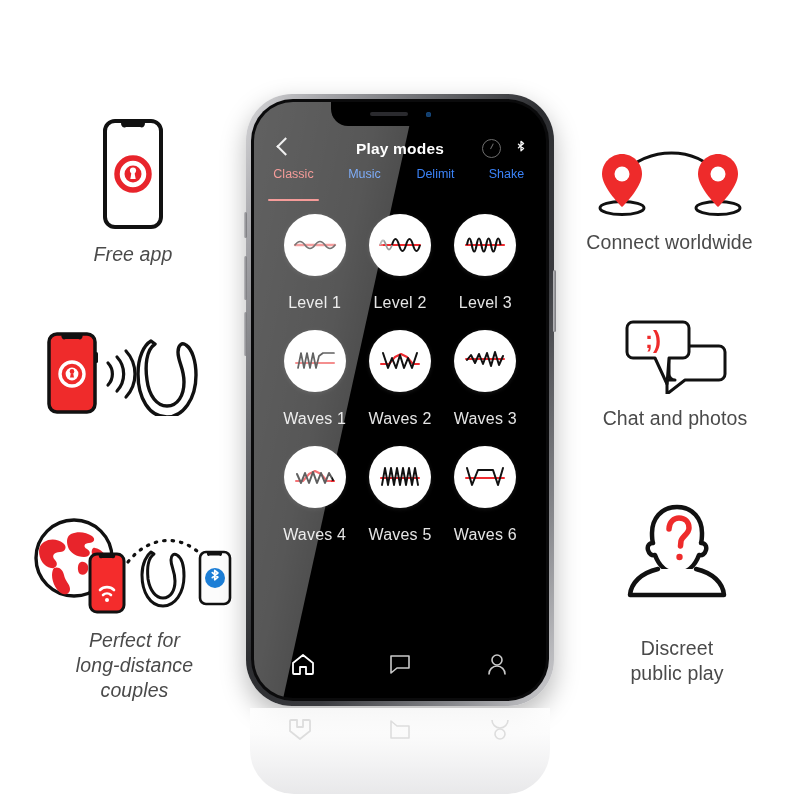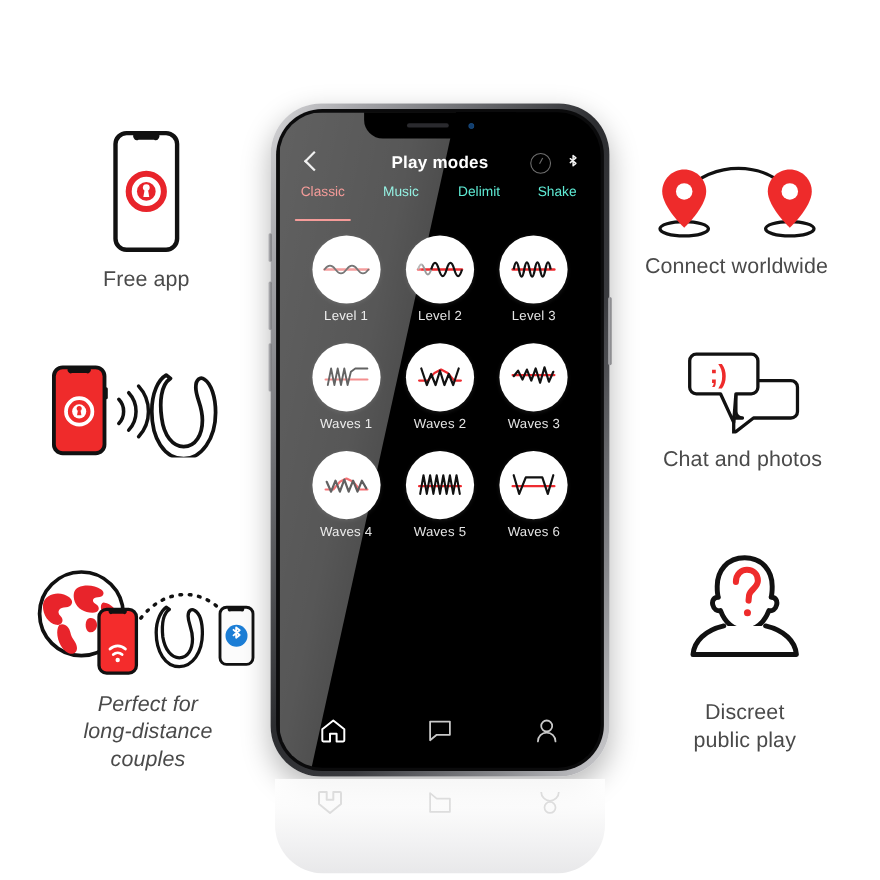--- a/index.html
+++ b/index.html
@@ -22,21 +22,21 @@
     font-size:19.5px;
     line-height:25px;
     color:#4a4a4a;
     text-align:center;
     letter-spacing:.1px;
     white-space:pre-line;
     font-weight:400;
   }
 
   
-  #f-freeapp{left:38px;top:118px;width:190px;}
+  #f-freeapp{left:38px;top:118px;width:190px;font-style:italic;}
   #f-control{left:8px;top:330px;width:250px;}
   #f-distance{left:12px;top:512px;width:245px;font-style:italic;}
   
   #f-worldwide{left:562px;top:148px;width:215px;}
   #f-chat{left:590px;top:318px;width:170px;}
   #f-discreet{left:592px;top:503px;width:170px;gap:25px;}
 
   
   #phone-mockup{position:absolute;left:246px;top:94px;width:308px;height:612px;}
   .phone-frame{
@@ -97,37 +97,37 @@
     position:absolute;left:0;right:0;bottom:6px;text-align:center;
     font-size:15.5px;font-weight:700;color:#fff;letter-spacing:.2px;
     pointer-events:none;
   }
   .hdr-icons{margin-left:auto;display:flex;align-items:center;gap:13px;}
   .ico-battery{width:17px;height:17px;border:1.3px solid #6e6e6e;border-radius:50%;position:relative;}
   .ico-battery:after{content:"";position:absolute;left:7px;top:3px;width:1.4px;height:6px;background:#6e6e6e;transform-origin:bottom center;transform:rotate(28deg);}
   .ico-bt{width:14px;height:17px;}
 
   .tabs{display:flex;height:32px;padding:0 4px;box-sizing:border-box;}
-  .tab{flex:1;text-align:center;font-size:12.5px;color:#5eead4;position:relative;cursor:pointer;padding-top:3px;}
+  .tab{flex:1;text-align:center;font-size:12.5px;color:#3b82f6;position:relative;cursor:pointer;padding-top:3px;}
   .tab.active{color:#f0635f;}
   .tab.active:after{
     content:"";position:absolute;left:14%;right:14%;bottom:-5px;height:1.6px;background:#f0635f;border-radius:2px;
   }
 
   .grid{
     display:grid;grid-template-columns:repeat(3,1fr);
     row-gap:18px;padding:18px 18px 0 18px;box-sizing:border-box;
   }
   .mode{display:flex;flex-direction:column;align-items:center;cursor:pointer;}
   .mode .disc{
     width:62px;height:62px;border-radius:50%;background:#fff;
     display:flex;align-items:center;justify-content:center;
     box-shadow:0 1px 4px rgba(255,255,255,.10);
   }
-  .mode .mlabel{margin-top:4px;font-size:12px;color:#e4e4e4;letter-spacing:.2px;}
+  .mode .mlabel{margin-top:18px;font-size:16px;color:#e4e4e4;letter-spacing:.2px;}
 
   .navbar{margin-top:auto;height:60px;display:flex;align-items:center;justify-content:space-around;padding-bottom:8px;box-sizing:border-box;}
   .navbtn{width:30px;height:30px;display:flex;align-items:center;justify-content:center;cursor:pointer;}
 
   
   #phone-reflection{
     position:absolute;left:250px;top:708px;width:300px;height:86px;
     border-bottom-left-radius:44px;border-bottom-right-radius:44px;
     overflow:hidden;pointer-events:none;
   }

